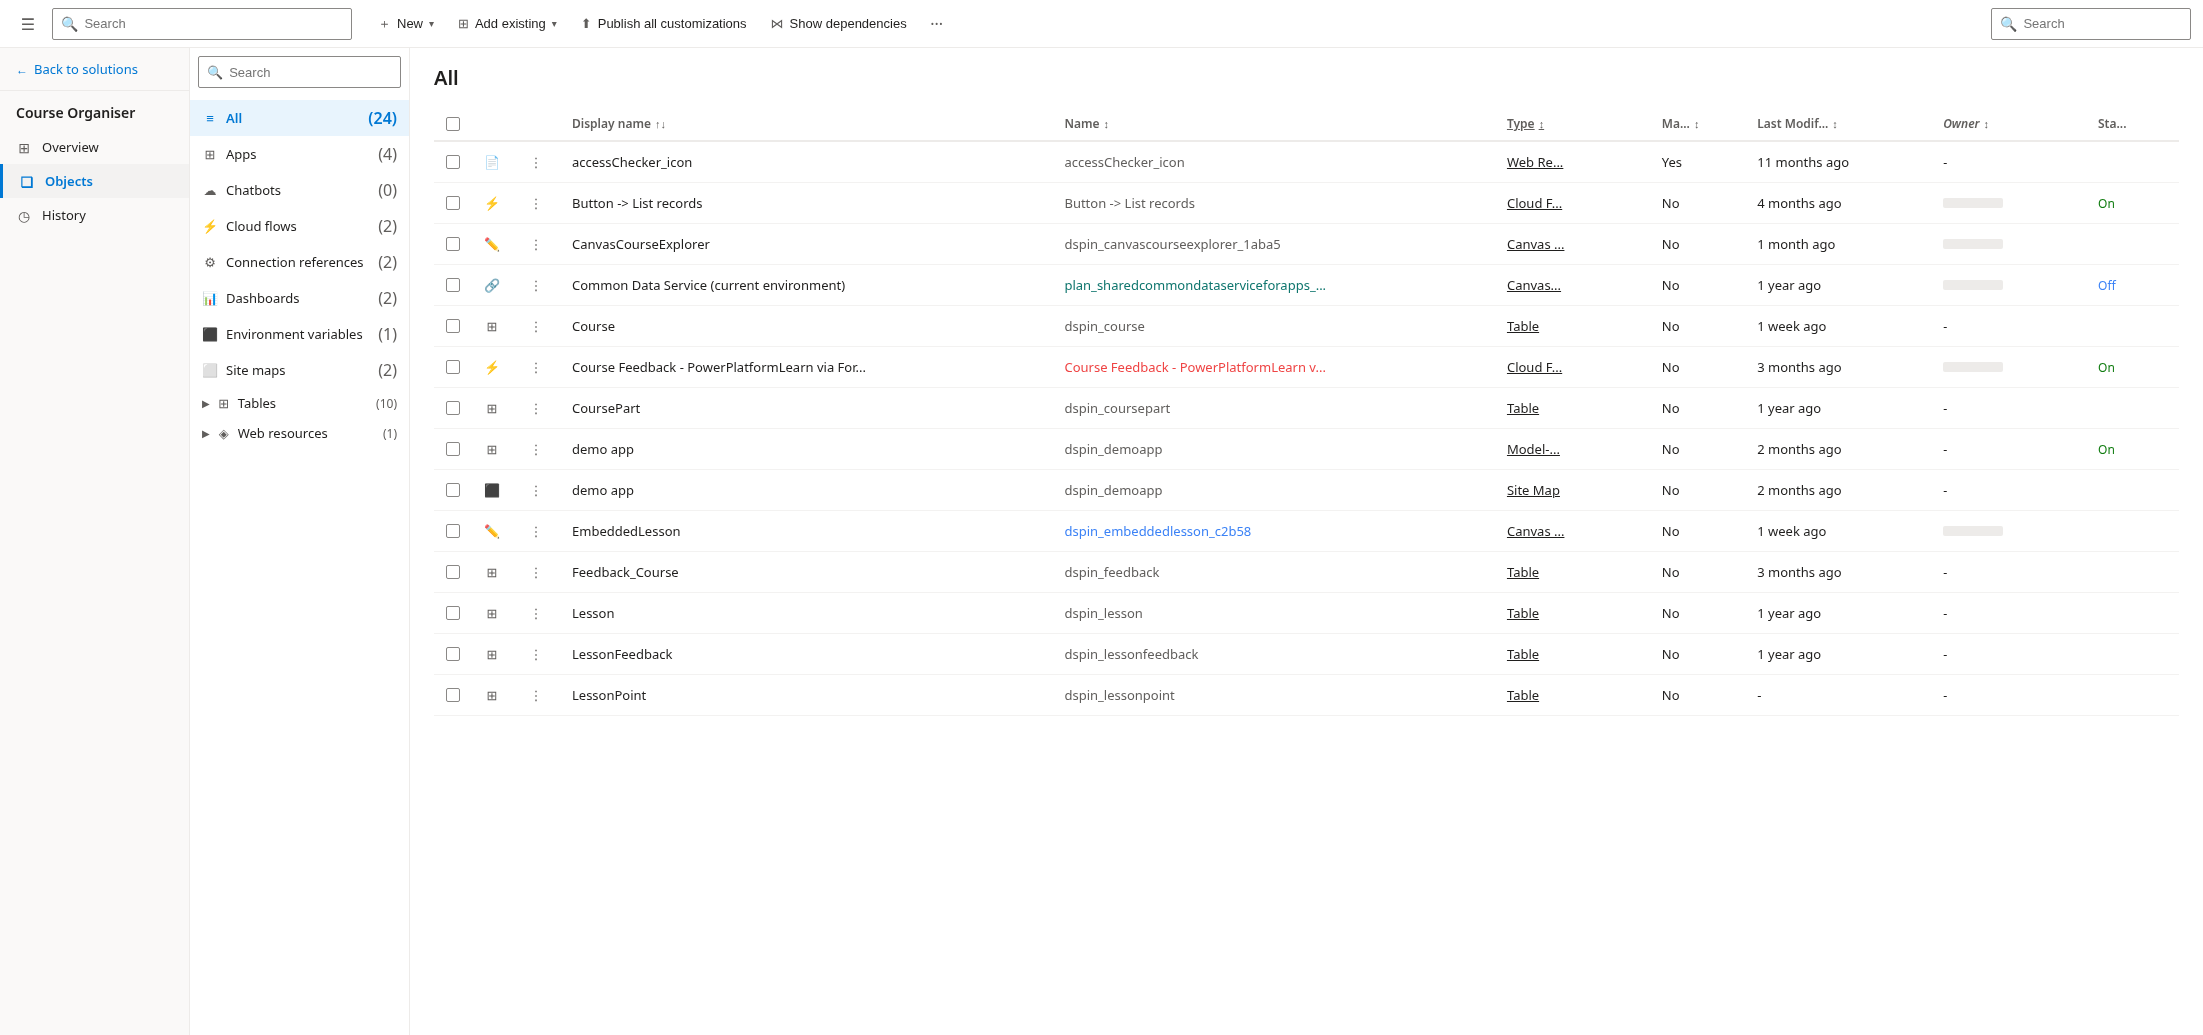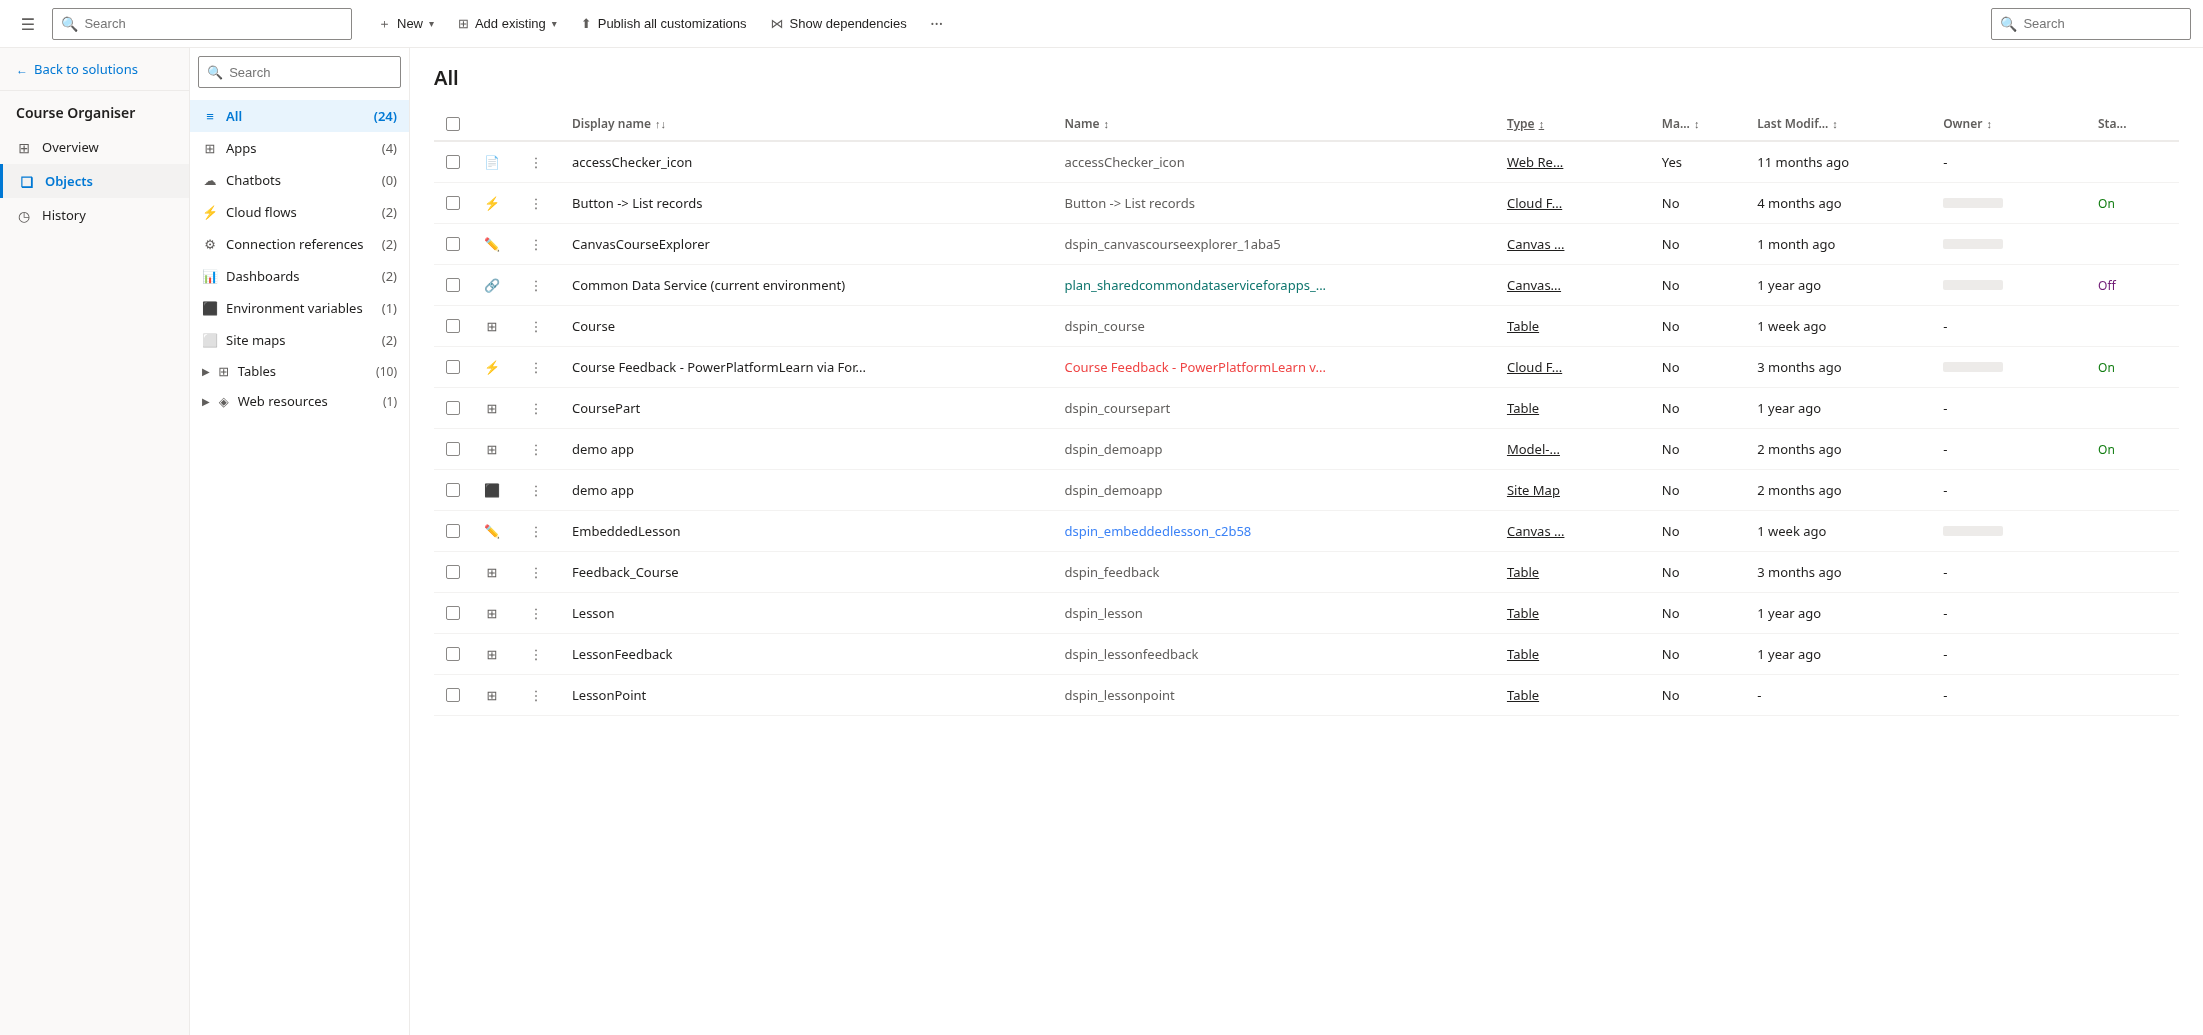--- a/index.html
+++ b/index.html
@@ -34,21 +34,21 @@
     .middle-panel { width: 220px; flex-shrink: 0; background: #fff; border-right: 1px solid #edebe9; display: flex; flex-direction: column; overflow-y: auto; }
     .middle-search { padding: 8px; }
     .middle-search-box { width: 100%; height: 32px; border: 1px solid #8a8886; border-radius: 2px; display: flex; align-items: center; padding: 0 8px; gap: 6px; background: #fff; }
     .middle-search-box input { border: none; outline: none; font-size: 13px; width: 100%; }
     .middle-nav { display: flex; flex-direction: column; padding: 4px 0; }
     .middle-item { display: flex; align-items: center; gap: 8px; padding: 7px 12px; cursor: pointer; font-size: 13px; color: #201f1e; }
     .middle-item.active { background: #e8f4fd; color: #0078d4; font-weight: 600; }
     .middle-item-icon { width: 16px; height: 16px; display: flex; align-items: center; justify-content: center; color: #605e5c; font-size: 13px; flex-shrink: 0; }
     .middle-item.active .middle-item-icon { color: #0078d4; }
     .middle-item-label { flex: 1; }
-    .middle-item-count { color: #605e5c; font-size: 13px; }
+    .middle-item-count { color: #605e5c; font-size: 16px; }
     .middle-item.active .middle-item-count { color: #0078d4; }
     .middle-group { display: flex; align-items: center; gap: 6px; padding: 6px 12px; cursor: pointer; font-size: 13px; color: #201f1e; }
     .middle-group-arrow { font-size: 10px; color: #605e5c; }
     .middle-group-icon { width: 16px; height: 16px; display: flex; align-items: center; justify-content: center; color: #605e5c; font-size: 13px; }
     .middle-group-label { flex: 1; }
     .middle-group-count { color: #605e5c; font-size: 12px; }
 
     
     .content-area { flex: 1; display: flex; flex-direction: column; overflow: hidden; }
     .toolbar-btn { height: 32px; padding: 0 10px; display: flex; align-items: center; gap: 6px; cursor: pointer; border: none; background: transparent; font-size: 13px; color: #201f1e; border-radius: 2px; }
@@ -67,24 +67,24 @@
     .row-icon { width: 16px; height: 16px; display: flex; align-items: center; justify-content: center; color: #605e5c; font-size: 13px; }
     .row-more { width: 24px; height: 24px; display: flex; align-items: center; justify-content: center; cursor: pointer; color: #605e5c; border-radius: 2px; }
     .col-select { width: 32px; }
     .col-icon { width: 32px; }
     .col-more { width: 32px; }
     .col-display { min-width: 200px; }
     .col-name { min-width: 200px; }
     .col-type { min-width: 100px; text-decoration: underline; }
     .col-managed { min-width: 60px; }
     .col-modified { min-width: 120px; }
-    .col-owner { min-width: 100px; }
+    .col-owner { min-width: 100px; font-style: italic; }
     .col-status { min-width: 60px; }
     .status-on { color: #107c10; font-size: 12px; }
-    .status-off { color: #701a75; font-size: 12px; }
+    .status-off { color: #3b82f6; font-size: 12px; }
     .owner-badge { display: inline-block; width: 60px; height: 10px; background: #edebe9; border-radius: 2px; }
     .checkbox-cell { display: flex; align-items: center; justify-content: center; }
     .row-checkbox { width: 14px; height: 14px; border: 1px solid #8a8886; border-radius: 2px; cursor: pointer; }
     .header-checkbox { width: 14px; height: 14px; border: 1px solid #8a8886; border-radius: 2px; cursor: pointer; }
     .col-header-select { width: 32px; padding: 8px 6px; }
   </style>
 </head>
 <body>
 
 <div class="topbar">

